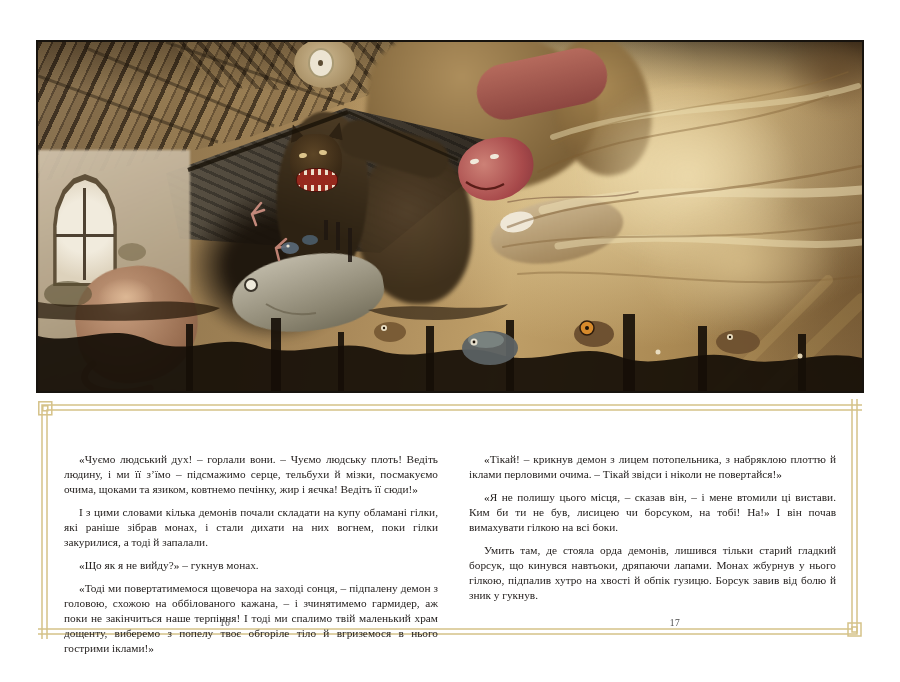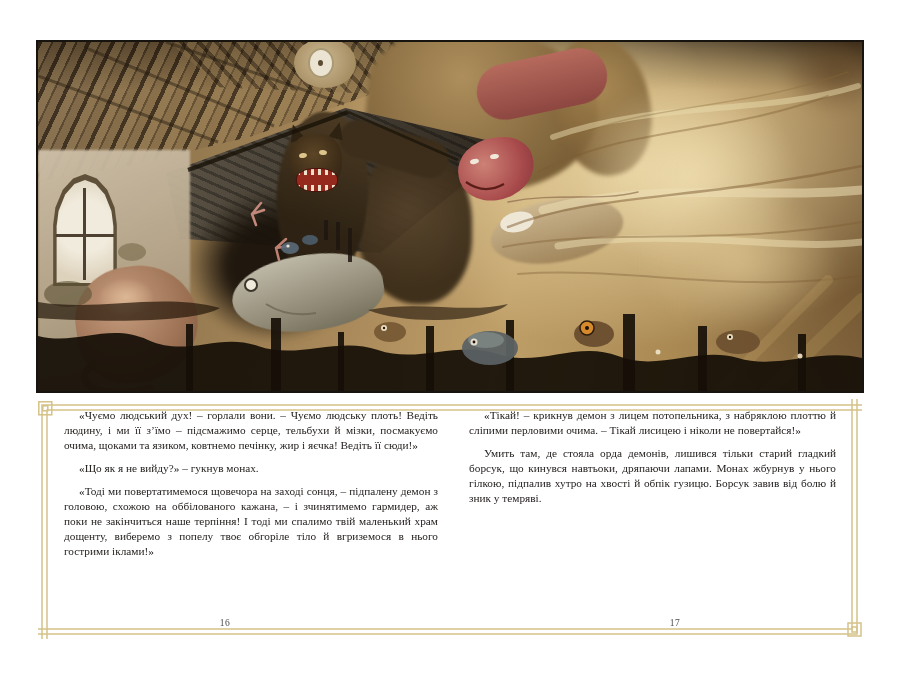--- a/index.html
+++ b/index.html
@@ -102,21 +102,21 @@
   .il-glow2{left:598px;top:148px;width:204px;height:142px;opacity:.8;filter:blur(8px);
     background:radial-gradient(closest-side,#dcc38e,rgba(220,195,142,0));}
   .il-dark-tr{left:742px;top:-14px;width:110px;height:86px;opacity:.7;filter:blur(6px);
     background:radial-gradient(closest-side,#5f4426,rgba(95,68,38,0));}
   .il-svg{position:absolute;inset:0;width:100%;height:100%;}
 
   
   .frame{position:absolute;left:38px;top:399px;width:824px;height:240px;color:var(--frame-gold);}
 
   
-  .col{position:absolute;top:408px;font-size:11.3px;line-height:15px;color:var(--text-color);
+  .col{position:absolute;top:452px;font-size:11.3px;line-height:15px;color:var(--text-color);
     text-align:justify;}
   .col-left{left:64px;width:374px;}
   .col-right{left:469px;width:367px;}
   .col p{margin:0 0 8px 0;text-indent:15px;}
   .pagenum{position:absolute;top:618px;width:450px;text-align:center;
     font-size:9.5px;letter-spacing:.5px;color:#4a4a4a;}
   .pagenum-left{left:0;}
   .pagenum-right{left:450px;}
 </style>
 </head>
@@ -252,25 +252,27 @@
 
       <g>
         <rect x="810" y="224" width="13" height="13"></rect>
         <rect x="814" y="228" width="5" height="5"></rect>
       </g>
     </g>
   </svg>
 
   <div class="col col-left">
     <p>«Чуємо людський дух! – горлали вони. – Чуємо людську плоть! Ведіть людину, і ми її з’їмо – підсмажимо серце, тельбухи й мізки, посмакуємо очима, щоками та язиком, ковтнемо печінку, жир і яєчка! Ведіть її сюди!»</p>
+    <p>І з цими словами кілька демонів почали складати на купу обламані гілки, які раніше зібрав монах, і стали дихати на них вогнем, поки гілки закурилися, а тоді й запалали.</p>
     <p>«Що як я не вийду?» – гукнув монах.</p>
     <p>«Тоді ми повертатимемося щовечора на заході сонця, – підпалену демон з головою, схожою на оббілованого кажана, – і зчинятимемо гармидер, аж поки не закінчиться наше терпіння! І тоді ми спалимо твій маленький храм дощенту, виберемо з попелу твоє обгоріле тіло й вгриземося в нього гострими іклами!»</p>
   </div>
 
   <div class="col col-right">
-    <p>«Тікай! – крикнув демон з лицем потопельника, з набряклою плоттю й сліпими перловими очима. – Тікай лисицею і ніколи не повертайся!»</p>
-    <p>Умить там, де стояла орда демонів, лишився тільки старий гладкий борсук, що кинувся навтьоки, дряпаючи лапами. Монах жбурнув у нього гілкою, підпалив хутро на хвості й обпік гузицю. Борсук завив від болю й зник у темряві.</p>
+    <p>«Тікай! – крикнув демон з лицем потопельника, з набряклою плоттю й іклами перловими очима. – Тікай звідси і ніколи не повертайся!»</p>
+    <p>«Я не полишу цього місця, – сказав він, – і мене втомили ці вистави. Ким би ти не був, лисицею чи борсуком, на тобі! На!» І він почав вимахувати гілкою на всі боки.</p>
+    <p>Умить там, де стояла орда демонів, лишився тільки старий гладкий борсук, що кинувся навтьоки, дряпаючи лапами. Монах жбурнув у нього гілкою, підпалив хутро на хвості й обпік гузицю. Борсук завив від болю й зник у гукнув.</p>
   </div>
 
   <div class="pagenum pagenum-left">16</div>
   <div class="pagenum pagenum-right">17</div>
 
 </div>
 
 </body></html>

